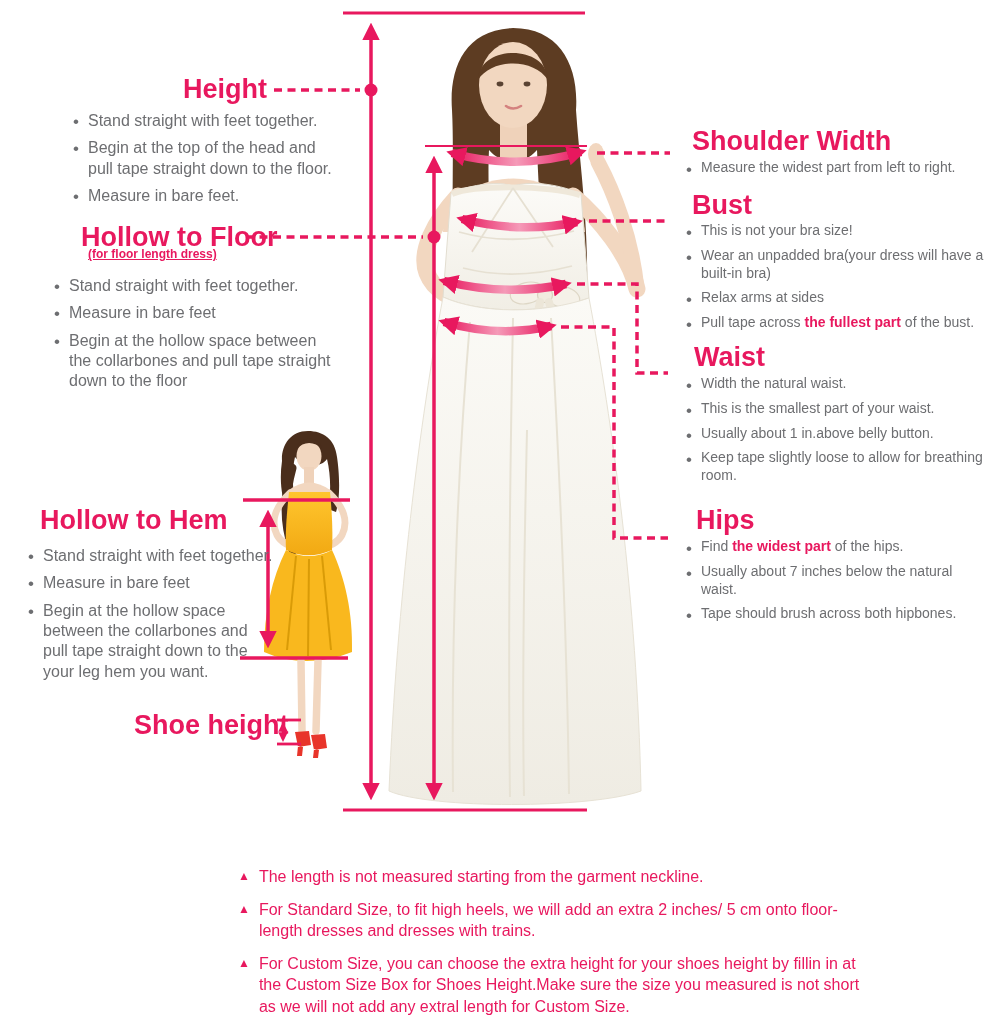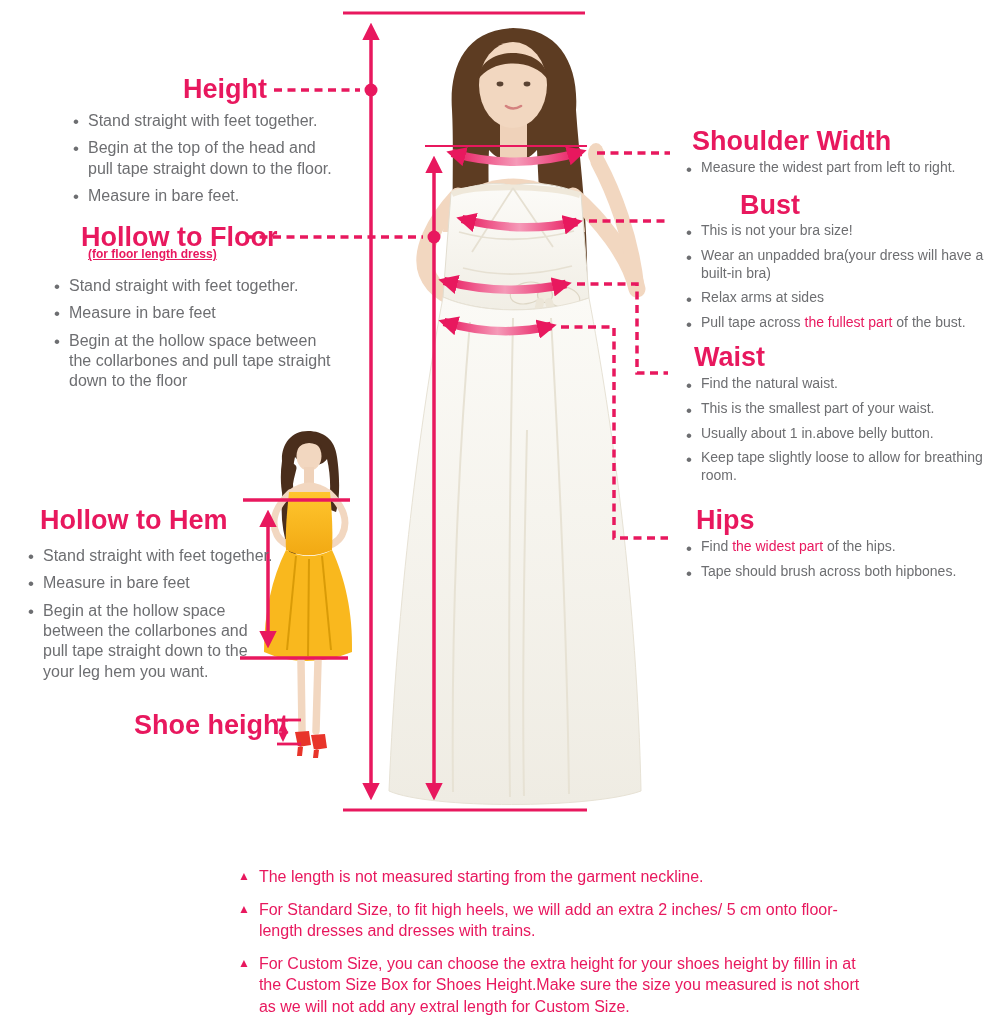--- a/index.html
+++ b/index.html
@@ -8,21 +8,21 @@
     width:1000px; height:1024px; position:relative; overflow:hidden;
     background:#ffffff; font-family:"Liberation Sans", sans-serif;
   }
   .abs{ position:absolute; }
   .title{ color:var(--pink); font-weight:bold; font-size:27px; margin:0; white-space:nowrap; }
   .subtitle{ color:var(--pink); font-weight:bold; font-size:12px; margin:0; white-space:nowrap;text-decoration:underline; }
   .bullets{ list-style:none; margin:8px; padding:0; color:var(--gray); font-size:16px; line-height:1.27; }
   .bullets li{ position:relative; padding-left:17px; margin-bottom:7px; }
   .bullets li::before{ content:"\2022"; position:absolute; left:2px; top:0; color:var(--gray); font-size:17px; }
   .rightcol .bullets{ font-size:14px; }
-  .hl{ color:var(--pink); }
+  .hl{ color:var(--pink);font-weight:bold; }
   .nowrap{ white-space:nowrap; }
   .notes{ display:flex; flex-direction:column; gap:4px; }
   .note{ display:flex; gap:9px; color:var(--pink); font-size:16px; line-height:1.32; margin-bottom:8px; }
   .note .tri{ font-size:12px; line-height:1.7; flex:0 0 auto; }
   svg{ display:block; }
   .overlay{ pointer-events:none; }
 </style>
 </head>
 <body>
 
@@ -164,39 +164,40 @@
 </ul>
 
 <h2 class="abs title" style="left:134px; top:710px;">Shoe height</h2>
 
 <div class="rightcol">
   <h2 class="abs title" style="left:692px; top:126px;">Shoulder Width</h2>
   <ul class="abs bullets" style="left:676px; top:151px; width:320px;">
     <li class="nowrap">Measure the widest part from left to right.</li>
   </ul>
 
-  <h2 class="abs title" style="left:692px; top:190px;margin-left:48px;">Bust</h2>
+  <h2 class="abs title" style="left:692px; top:190px;">Bust</h2>
   <ul class="abs bullets" style="left:676px; top:214px; width:318px;">
     <li>This is not your bra size!</li>
     <li>Wear an unpadded bra(your dress will have a built-in bra)</li>
     <li>Relax arms at sides</li>
     <li class="nowrap"><span>Pull tape across </span><span class="hl">the fullest part</span><span> of the bust.</span></li>
   </ul>
 
   <h2 class="abs title" style="left:694px; top:342px;">Waist</h2>
   <ul class="abs bullets" style="left:676px; top:367px; width:300px;">
-    <li>Find the natural waist.</li>
+    <li>Width the natural waist.</li>
     <li>This is the smallest part of your waist.</li>
     <li>Usually about 1 in.above belly button.</li>
     <li>Keep tape slightly loose to allow for breathing room.</li>
   </ul>
 
   <h2 class="abs title" style="left:696px; top:505px;">Hips</h2>
   <ul class="abs bullets" style="left:676px; top:530px; width:305px;">
     <li><span>Find </span><span class="hl">the widest part</span><span> of the hips.</span></li>
+    <li>Usually about 7 inches below the natural waist.</li>
     <li>Tape should brush across both hipbones.</li>
   </ul>
 </div>
 
 <div class="abs notes" style="left:238px; top:866px; width:640px;">
   <div class="note">
     <span class="tri">▲</span>
     <span>The length is not measured starting from the garment neckline.</span>
   </div>
   <div class="note">

